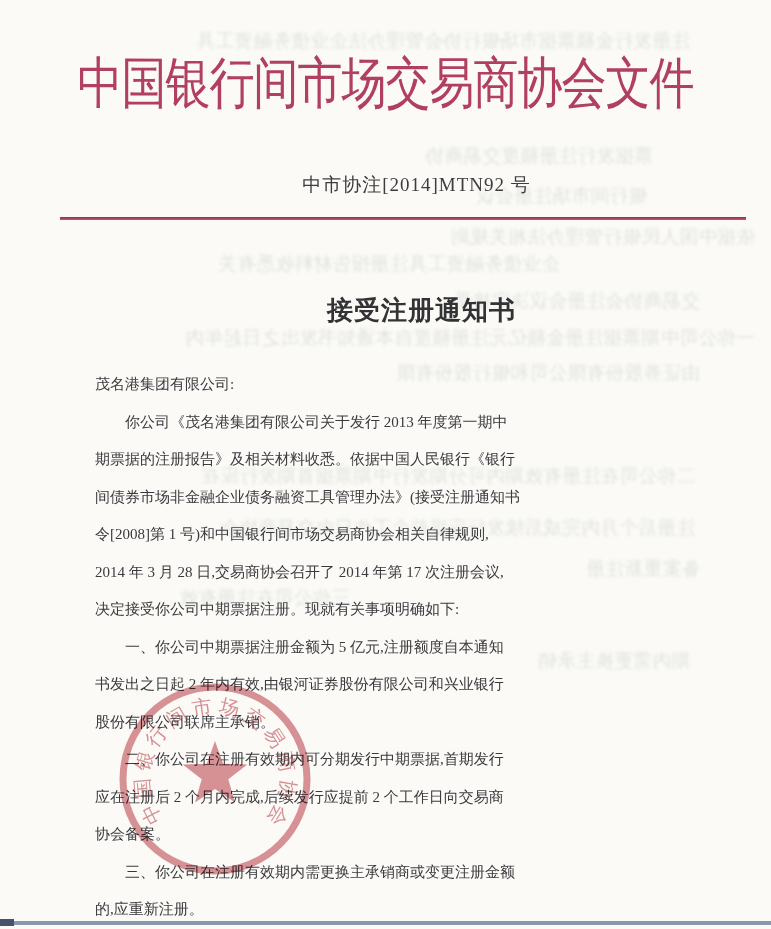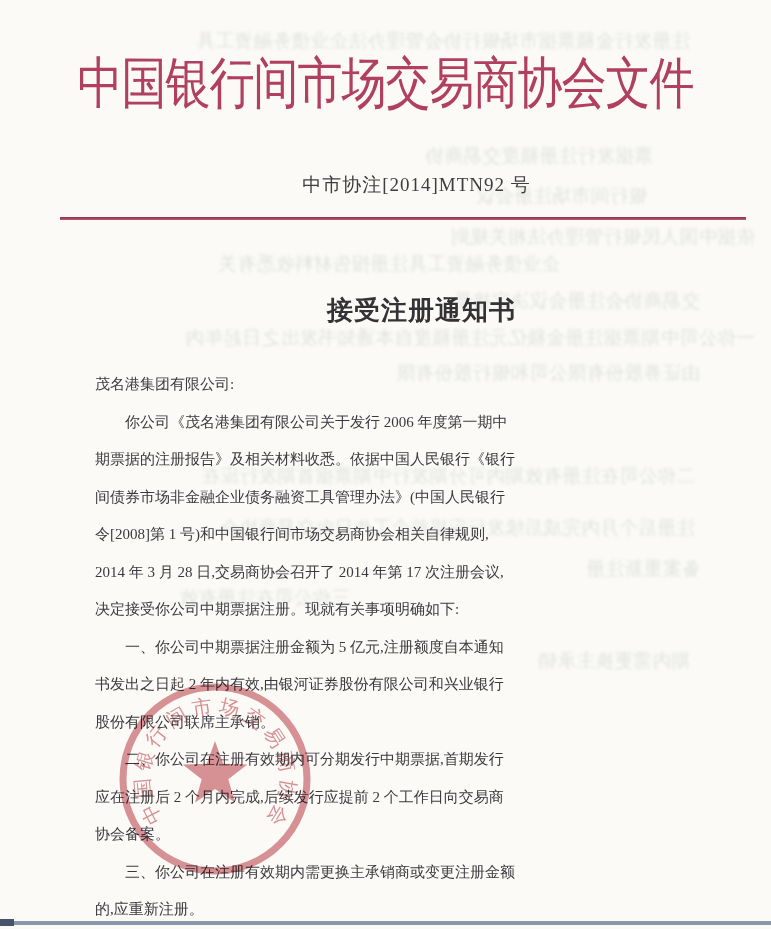--- a/index.html
+++ b/index.html
@@ -102,23 +102,23 @@
   <div class="letterhead">中国银行间市场交易商协会文件</div>
 
   <div class="docnum">中市协注[2014]MTN92 号</div>
 
   <div class="redrule"></div>
 
   <h2 class="doctitle">接受注册通知书</h2>
 
   <div class="bodytext">
     <div class="line">茂名港集团有限公司:</div>
-    <div class="line indent">你公司《茂名港集团有限公司关于发行 2006 年度第一期中</div>
+    <div class="line indent">你公司《茂名港集团有限公司关于发行 2013 年度第一期中</div>
     <div class="line">期票据的注册报告》及相关材料收悉。依据中国人民银行《银行</div>
-    <div class="line">间债券市场非金融企业债务融资工具管理办法》(中国人民银行</div>
+    <div class="line">间债券市场非金融企业债务融资工具管理办法》(接受注册通知书</div>
     <div class="line">令[2008]第 1 号)和中国银行间市场交易商协会相关自律规则,</div>
     <div class="line">2014 年 3 月 28 日,交易商协会召开了 2014 年第 17 次注册会议,</div>
     <div class="line">决定接受你公司中期票据注册。现就有关事项明确如下:</div>
     <div class="line indent">一、你公司中期票据注册金额为 5 亿元,注册额度自本通知</div>
     <div class="line">书发出之日起 2 年内有效,由银河证券股份有限公司和兴业银行</div>
     <div class="line">股份有限公司联席主承销。</div>
     <div class="line indent">二、你公司在注册有效期内可分期发行中期票据,首期发行</div>
     <div class="line">应在注册后 2 个月内完成,后续发行应提前 2 个工作日向交易商</div>
     <div class="line">协会备案。</div>
     <div class="line indent">三、你公司在注册有效期内需更换主承销商或变更注册金额</div>

